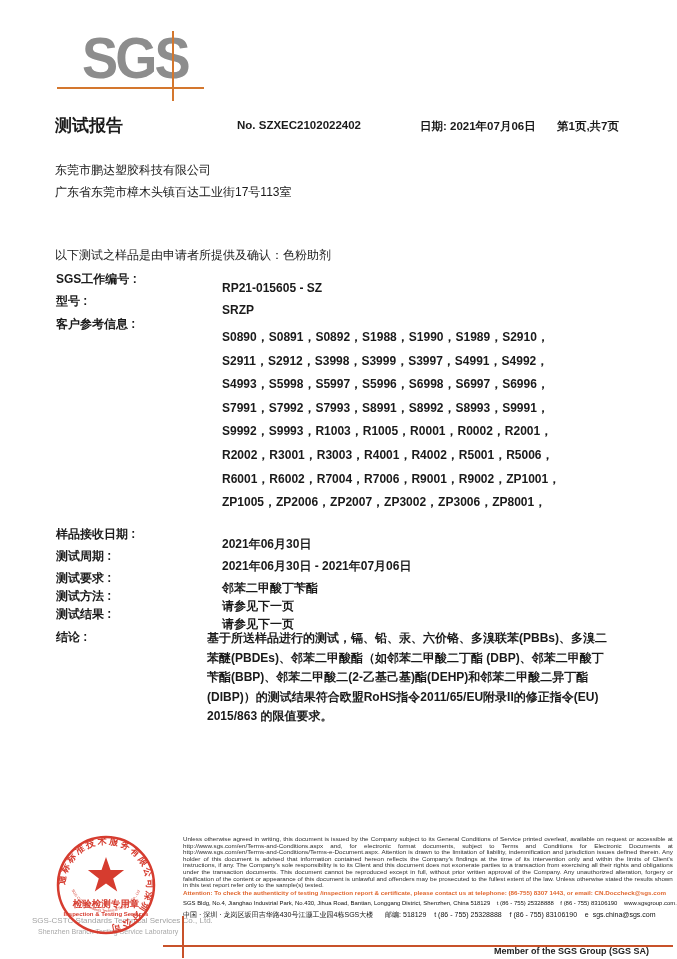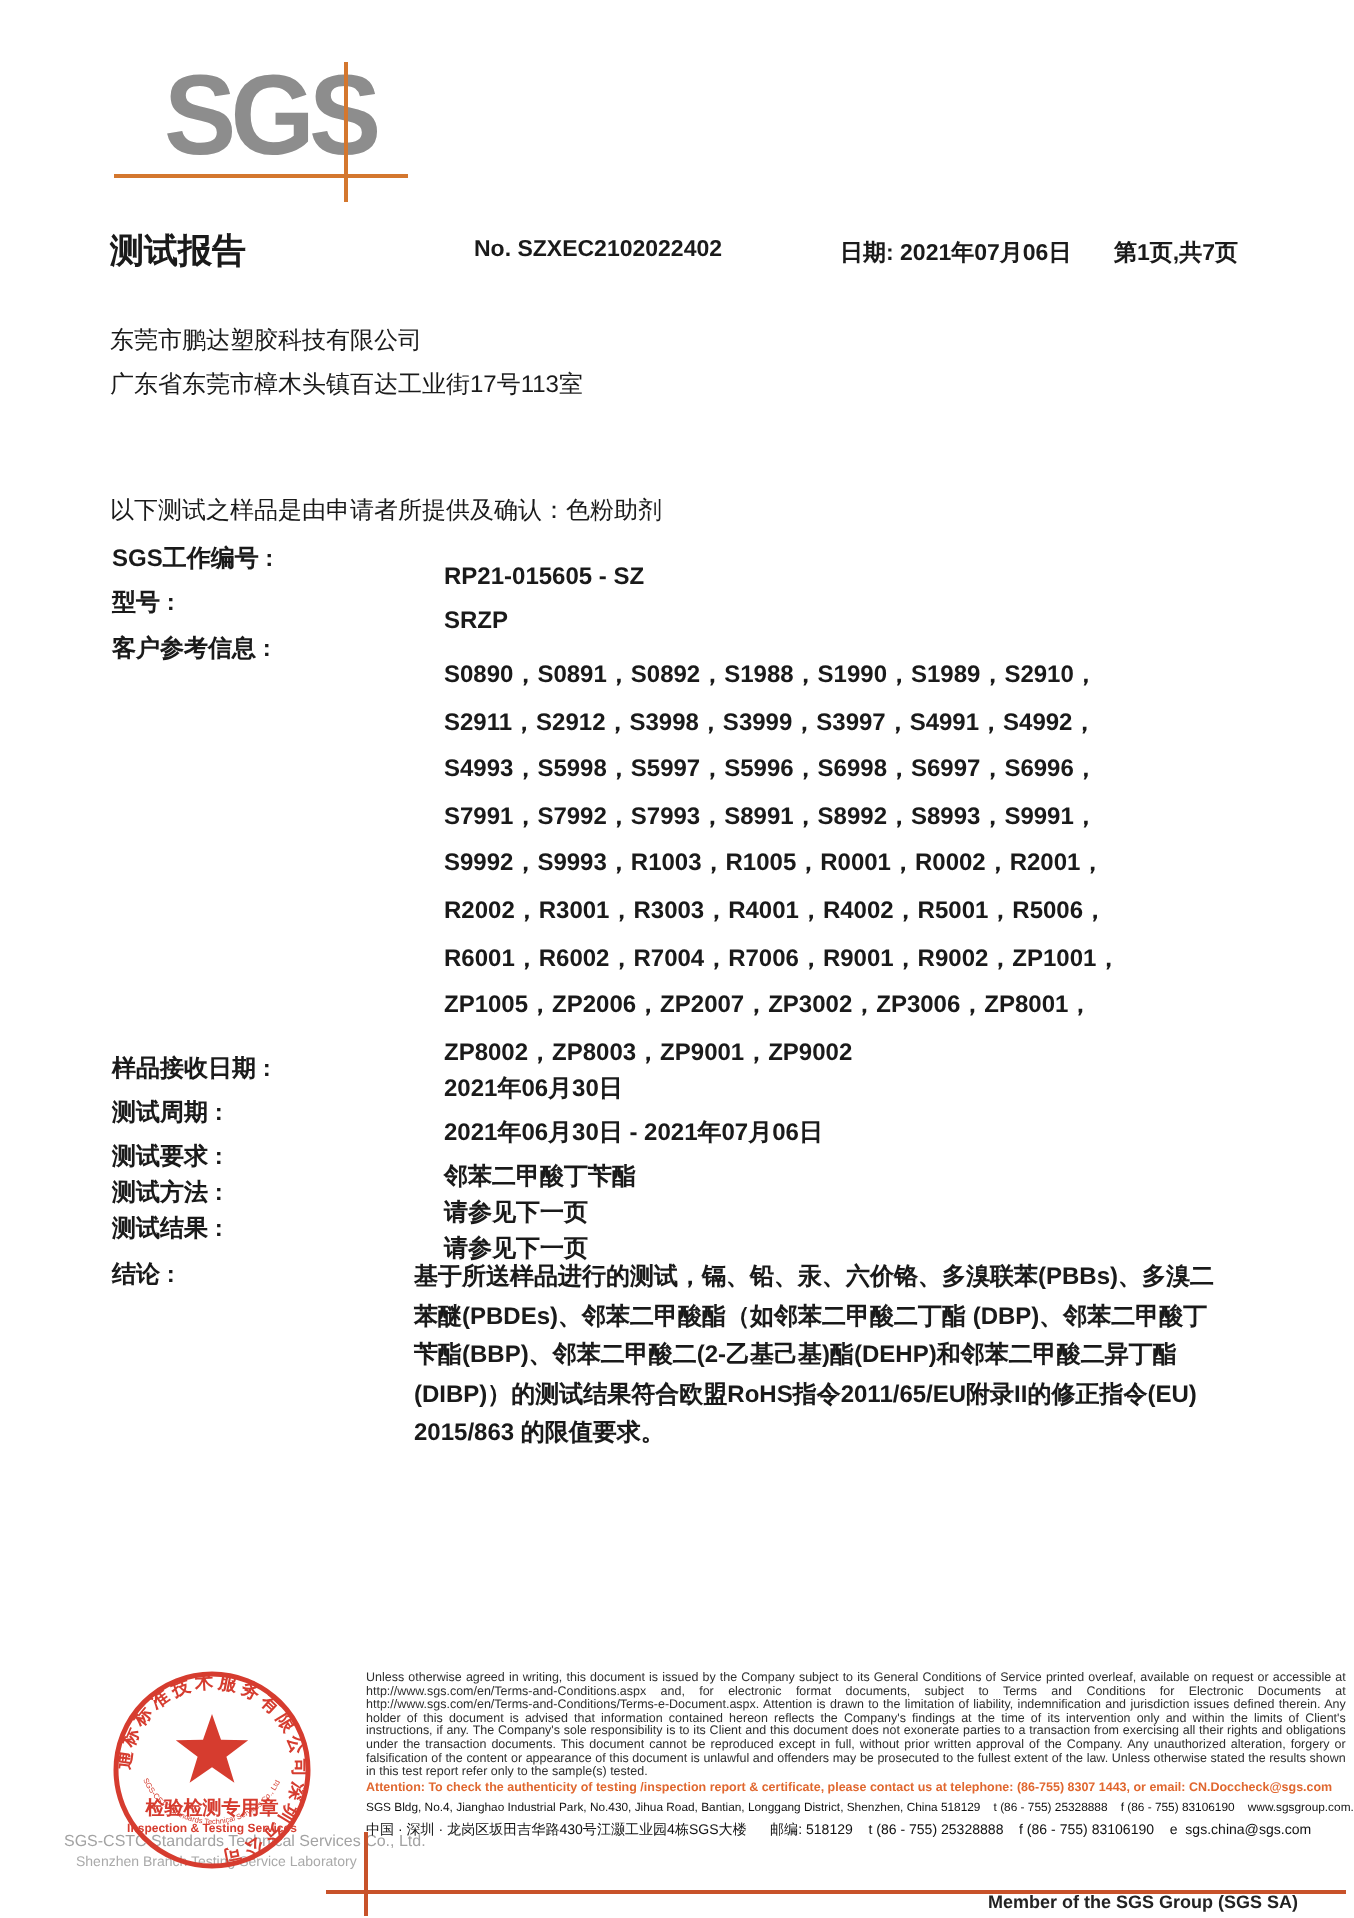--- a/index.html
+++ b/index.html
@@ -76,21 +76,20 @@
     <div class="lbl">客户参考信息 :</div>
     <div class="val">
       <div class="refline">S0890，S0891，S0892，S1988，S1990，S1989，S2910，</div>
       <div class="refline">S2911，S2912，S3998，S3999，S3997，S4991，S4992，</div>
       <div class="refline">S4993，S5998，S5997，S5996，S6998，S6997，S6996，</div>
       <div class="refline">S7991，S7992，S7993，S8991，S8992，S8993，S9991，</div>
       <div class="refline">S9992，S9993，R1003，R1005，R0001，R0002，R2001，</div>
       <div class="refline">R2002，R3001，R3003，R4001，R4002，R5001，R5006，</div>
       <div class="refline">R6001，R6002，R7004，R7006，R9001，R9002，ZP1001，</div>
       <div class="refline">ZP1005，ZP2006，ZP2007，ZP3002，ZP3006，ZP8001，</div>
-      <div class="refline">ZP8002，ZP8003，ZP9001，ZP9002</div>
     </div>
   </div>
 
   <div class="row" style="top:526px">
     <div class="lbl">样品接收日期 :</div>
     <div class="val">2021年06月30日</div>
   </div>
 
   <div class="row" style="top:548px">
     <div class="lbl">测试周期 :</div>

